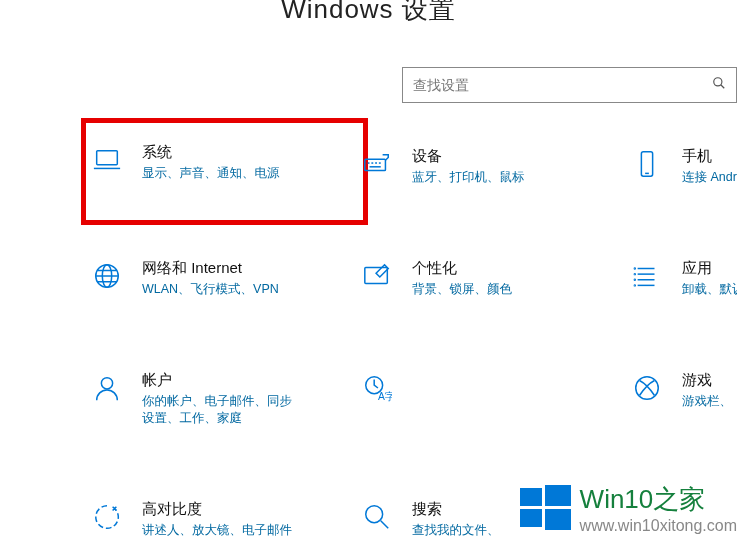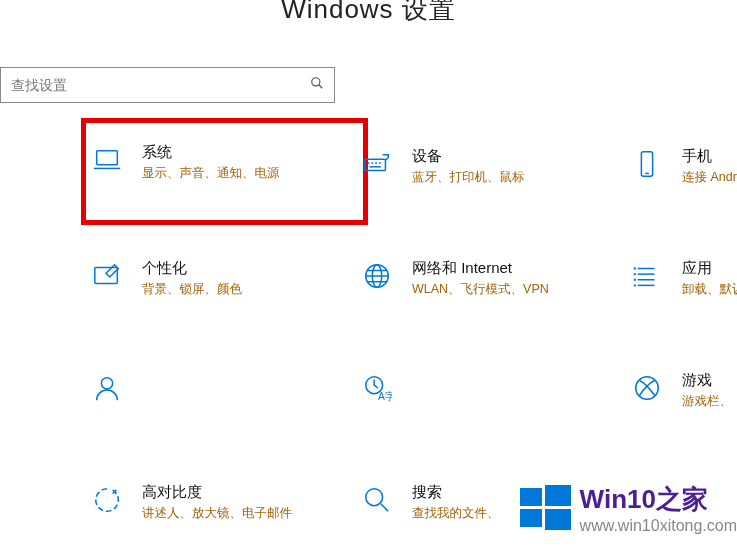--- a/index.html
+++ b/index.html
@@ -15,21 +15,21 @@
       text-align: center;
       font-size: 26px;
       font-weight: 300;
       color: #222;
       padding-top: 0;
       margin-top: -8px;
       letter-spacing: 1px;
     }
     .search-wrap {
       display: flex;
-      justify-content: flex-start;
+      justify-content: flex-end;
       margin-top: 40px;
       margin-bottom: 40px;
     }
     .search-box {
       width: 335px;
       height: 36px;
       border: 1px solid #888;
       display: flex;
       align-items: center;
       padding: 0 10px;
@@ -81,21 +81,21 @@
     }
     .tile .ic svg { width: 30px; height: 30px; }
     .tile .txt { flex: 1; min-width: 0; }
     .tile .title {
       font-size: 15px;
       color: #111;
       margin-bottom: 3px;
     }
     .tile .desc {
       font-size: 12.5px;
-      color: #a16207;
+      color: #0369a1;
       line-height: 1.35;
       white-space: nowrap;
       overflow: hidden;
     }
     .watermark {
       position: absolute;
       bottom: 14px;
       right: 0;
       display: flex;
       align-items: center;
@@ -103,22 +103,22 @@
       padding: 0 0 0 6px;
     }
     .watermark .logo {
       width: 60px;
       height: 60px;
       margin-right: 6px;
     }
     .watermark .wt { display: flex; flex-direction: column; }
     .watermark .wt .big {
       font-size: 26px;
-      font-weight: 700;
-      color: #4c1d95;
+      font-weight: 400;
+      color: #15803d;
     }
     .watermark .wt .small {
       font-size: 16px;
       color: #888;
     }
     .truncate-row3 .txt { max-width: 110px; }
     .truncate-row3 .desc { overflow: hidden; }
   </style>
 </head>
 <body>
@@ -179,42 +179,42 @@
     </span>
     <span class="txt">
       <div class="title">手机</div>
       <div class="desc">连接 Android</div>
     </span>
   </div>
 
   <div class="tile">
     <span class="ic">
       <svg viewBox="0 0 32 32" fill="none" stroke="currentColor" stroke-width="1.6">
-        <rect x="3" y="7" width="24" height="17" rx="1"></rect>
-        <path d="M24 4 l4 4 -9 9 -4 -4 z"></path>
-      </svg>
-    </span>
-    <span class="txt">
-      <div class="title">个性化</div>
-      <div class="desc">背景、锁屏、颜色</div>
-    </span>
-  </div>
-
-  <div class="tile">
-    <span class="ic">
-      <svg viewBox="0 0 32 32" fill="none" stroke="currentColor" stroke-width="1.6">
         <circle cx="16" cy="16" r="12"></circle>
         <ellipse cx="16" cy="16" rx="5" ry="12"></ellipse>
         <line x1="4" y1="16" x2="28" y2="16"></line>
         <path d="M6 10 h20 M6 22 h20"></path>
       </svg>
     </span>
     <span class="txt">
       <div class="title">网络和 Internet</div>
       <div class="desc">WLAN、飞行模式、VPN</div>
+    </span>
+  </div>
+
+  <div class="tile">
+    <span class="ic">
+      <svg viewBox="0 0 32 32" fill="none" stroke="currentColor" stroke-width="1.6">
+        <rect x="3" y="7" width="24" height="17" rx="1"></rect>
+        <path d="M24 4 l4 4 -9 9 -4 -4 z"></path>
+      </svg>
+    </span>
+    <span class="txt">
+      <div class="title">个性化</div>
+      <div class="desc">背景、锁屏、颜色</div>
     </span>
   </div>
 
   <div class="tile truncate-row3">
     <span class="ic">
       <svg viewBox="0 0 32 32" fill="none" stroke="currentColor" stroke-width="1.6">
         <line x1="6" y1="8" x2="24" y2="8"></line>
           <line x1="6" y1="14" x2="24" y2="14"></line>
           <line x1="6" y1="20" x2="24" y2="20"></line>
           <line x1="6" y1="26" x2="24" y2="26"></line>
@@ -229,20 +229,24 @@
       <div class="desc">卸载、默认</div>
     </span>
   </div>
 
   <div class="tile">
     <span class="ic">
       <svg viewBox="0 0 32 32" fill="none" stroke="currentColor" stroke-width="1.6">
         <circle cx="16" cy="11" r="6"></circle>
           <path d="M5 29 a11 11 0 0 1 22 0"></path>
       </svg>
+    </span>
+    <span class="txt">
+      <div class="title">帐户</div>
+      <div class="desc" style="white-space:normal;max-width:155px">你的帐户、电子邮件、同步设置、工作、家庭</div>
     </span>
   </div>
 
   <div class="tile">
     <span class="ic">
       <svg viewBox="0 0 32 32" fill="none" stroke="currentColor" stroke-width="1.6">
         <circle cx="13" cy="13" r="9"></circle>
           <path d="M13 7 v6 l4 3"></path>
         <text x="17" y="29" font-size="11" stroke="none" fill="currentColor">A字</text>
       </svg>

